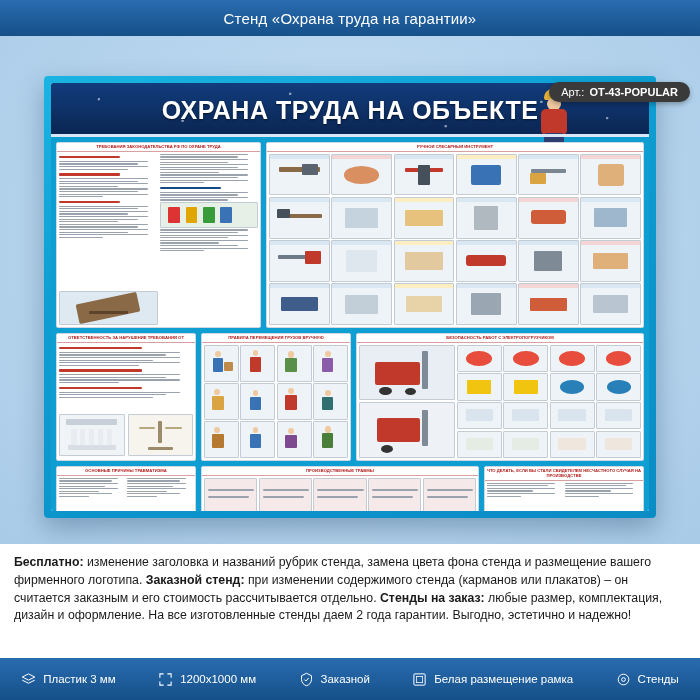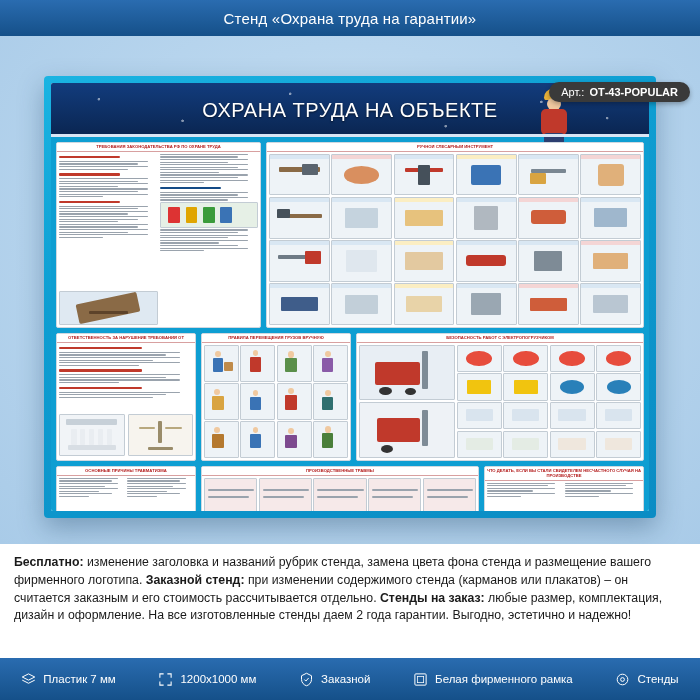--- a/index.html
+++ b/index.html
@@ -62,21 +62,21 @@
   .board-title {
     position: relative;
     height: 54px;
     background: #0b2f66;
     background: linear-gradient(#123c7d 0%, #0a2550 100%);
     color: #fff;
     display: flex; align-items: center; justify-content: center;
     flex: none;
   }
   .board-title .txt {
-    font-size: 20px; font-weight: normal; letter-spacing: .5px;
+    font-size: 25px; font-weight: bold; letter-spacing: .5px;
     text-shadow: 0 1px 2px rgba(0,0,0,.6);
   }
   .board-title::after {
     content:"";
     position:absolute; left:0; right:0; bottom:0; height:3px;
     background:#d9e6f5;
   }
   .stars { position:absolute; inset:0; opacity:.5;
     background:
       radial-gradient(circle at 8% 30%, #fff 0 1px, transparent 1.6px),
@@ -680,21 +680,21 @@
   <b>Бесплатно:</b><span> изменение заголовка и названий рубрик стенда, замена цвета фона стенда и размещение вашего фирменного логотипа. </span><b>Заказной стенд:</b><span> при изменении содержимого стенда (карманов или плакатов) – он считается заказным и его стоимость рассчитывается отдельно. </span><b>Стенды на заказ:</b><span> любые размер, комплектация, дизайн и оформление. На все изготовленные стенды даем 2 года гарантии. Выгодно, эстетично и надежно!</span>
 </div>
 
 <div class="features">
 
   <div class="feat">
     <svg width="15" height="15" viewBox="0 0 24 24">
       <polygon points="12,3 22,8 12,13 2,8" fill="none" stroke="#fff" stroke-width="1.6"></polygon>
       <polyline points="2,13 12,18 22,13" fill="none" stroke="#fff" stroke-width="1.6"></polyline>
     </svg>
-    <span>Пластик 7 мм</span>
+    <span>Пластик 3 мм</span>
   </div>
 
   <div class="feat">
     <svg width="15" height="15" viewBox="0 0 24 24">
       <polyline points="9,3 3,3 3,9" fill="none" stroke="#fff" stroke-width="1.7"></polyline>
       <polyline points="15,3 21,3 21,9" fill="none" stroke="#fff" stroke-width="1.7"></polyline>
       <polyline points="9,21 3,21 3,15" fill="none" stroke="#fff" stroke-width="1.7"></polyline>
       <polyline points="15,21 21,21 21,15" fill="none" stroke="#fff" stroke-width="1.7"></polyline>
     </svg>
     <span>1200x1000 мм</span>
@@ -706,21 +706,21 @@
       <polyline points="8.5,12 11,14.5 15.5,9.5" fill="none" stroke="#fff" stroke-width="1.6"></polyline>
     </svg>
     <span>Заказной</span>
   </div>
 
   <div class="feat">
     <svg width="15" height="15" viewBox="0 0 24 24">
       <rect x="3" y="3" width="18" height="18" rx="1.5" fill="none" stroke="#fff" stroke-width="1.6"></rect>
       <rect x="7" y="7" width="10" height="10" fill="none" stroke="#fff" stroke-width="1.2"></rect>
     </svg>
-    <span>Белая фирменного рамка</span>
+    <span>Белая размещение рамка</span>
   </div>
 
   <div class="feat">
     <svg width="15" height="15" viewBox="0 0 24 24">
       <circle cx="12" cy="12" r="8.5" fill="none" stroke="#fff" stroke-width="1.6"></circle>
       <circle cx="12" cy="12" r="3" fill="none" stroke="#fff" stroke-width="1.6"></circle>
     </svg>
     <span>Стенды</span>
   </div>
 </div>

